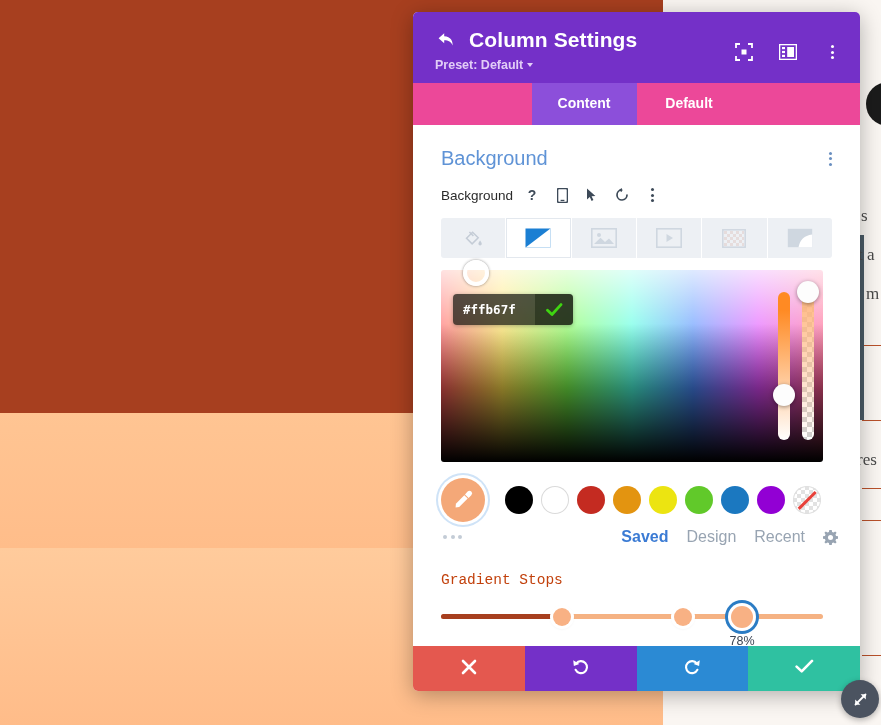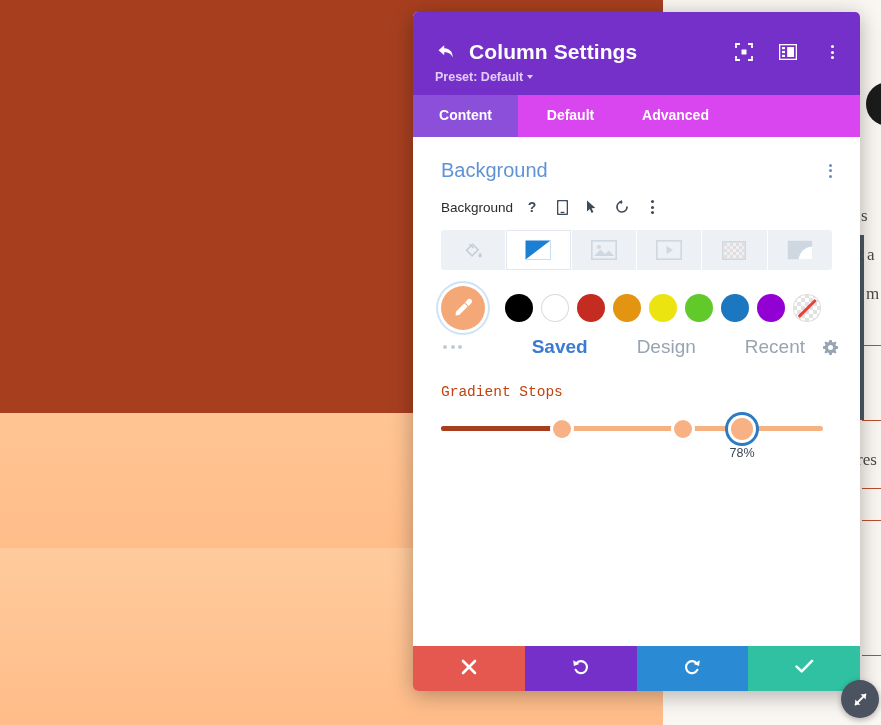--- a/index.html
+++ b/index.html
@@ -71,21 +71,21 @@
     display: flex; flex-direction: column;
   }
 
   
   .modal-header {
     background: #7430c8;
     padding: 16px 22px 10px 22px;
     position: relative;
     flex: 0 0 auto;
   }
-  .header-row { display: flex; align-items: center; margin-top: 12px; }
+  .header-row { display: flex; align-items: center; }
   .back-arrow {
     width: 22px; height: 22px;
     margin-right: 12px;
     display: flex; align-items: center; justify-content: center;
     cursor: pointer;
   }
   .back-arrow svg { display:block; }
   .modal-title {
     color: #ffffff;
     font-size: 21px;
@@ -110,22 +110,23 @@
     width: 0; height: 0;
     border-left: 3.5px solid transparent;
     border-right: 3.5px solid transparent;
     border-top: 4.5px solid #e2cdf7;
     display: inline-block;
   }
 
   
   .tab-bar {
     display: flex;
-    background: #d946ef;
+    background: #ec4899;
     flex: 0 0 auto;
+    justify-content: center;
   }
   .tab {
     padding: 12px 0 14px 0;
     width: 105px;
     text-align: center;
     color: #ffffff;
     font-size: 14px;
     font-weight: bold;
     cursor: pointer;
   }
@@ -300,21 +301,21 @@
     transform: rotate(-45deg);
   }
 
   .swatch-meta {
     display: flex; align-items: center; justify-content: space-between;
     padding: 6px 22px 0 28px;
   }
   .dots-more { display:flex; gap:3.5px; cursor:pointer; padding: 6px 14px 6px 2px;}
   .dots-more span { width:4px;height:4px;border-radius:50%;background:#c3ccd6;display:block;}
   .meta-tabs { display:flex; align-items:center; gap: 18px; }
-  .meta-tab { font-size: 19px; color: #98a4b2; cursor: pointer; font-weight: normal; margin-left: 31px;}
+  .meta-tab { font-size: 16px; color: #98a4b2; cursor: pointer; font-weight: normal;}
   .meta-tab.active { color: #3b7bd4; font-weight: bold; }
   .gear { cursor:pointer; display:flex; align-items:center; }
 
   
   .grad-title {
     padding: 26px 28px 0 28px;
     font-size: 14.5px;
     color: #c2410c;
     font-family: Liberation Mono, monospace;
   }
@@ -448,21 +449,20 @@
 
     <div class="preset-row">
       <span>Preset: Default</span>
       <span class="caret-dn"></span>
     </div>
   </div>
 
   <div class="tab-bar">
     <div class="tab active">Content</div>
     <div class="tab">Default</div>
-    <div class="tab">Advanced</div>
   </div>
 
   <div class="modal-body">
 
     <div class="section-head">
       <div class="section-title">Background</div>
       <div class="kebab">
         <span></span>
           <span></span>
           <span></span>
@@ -550,20 +550,41 @@
       </div>
       <div class="bgtype">
         <svg width="26" height="20" viewBox="0 0 26 20">
           <rect x="0.8" y="0.8" width="24.4" height="18.4" fill="#cfd7e0"></rect>
           <path d="M25.2 19.2 C18 19.2 12 14 8 6 L25.2 6 Z" fill="#ffffff" opacity="0"></path>
           <path d="M25.2 6.5 C17 7.5 13 12 11.5 19.2 L25.2 19.2 Z" fill="#ffffff"></path>
         </svg>
       </div>
     </div>
 
+    <div class="picker-wrap">
+      <div class="sat-box"></div>
+
+      <div class="sat-cursor"></div>
+
+      <div class="hex-chip">
+        <div class="hex-val">#ffb67f</div>
+        <div class="hex-ok">
+          <svg width="17" height="14" viewBox="0 0 17 14">
+            <path d="M1.5 7.2 L6 11.5 L15 1.6" stroke="#3fd511" stroke-width="2.8" fill="none" stroke-linecap="round" stroke-linejoin="round"></path>
+          </svg>
+        </div>
+      </div>
+
+      <div class="slider-v slider-hue">
+        <div class="slider-knob" style="top:92px;"></div>
+      </div>
+      <div class="slider-v slider-alpha">
+        <div class="slider-knob" style="top:-11px;"></div>
+      </div>
+    </div>
 
     <div class="swatch-row">
       <div class="swatch-current">
         <svg width="22" height="22" viewBox="0 0 22 22">
           <path d="M15.6 2.6 A2.6 2.6 0 0 1 19.3 6.3 L16.6 9 L13 5.4 Z" fill="#ffffff"></path>
           <path d="M12.3 6.2 L15.7 9.6 L7.2 18.1 L3.6 18.4 L3.9 14.8 Z" fill="#ffffff"></path>
         </svg>
       </div>
       <div class="swatch" style="background:#000000"></div>
       <div class="swatch white" style="background:#ffffff"></div>

